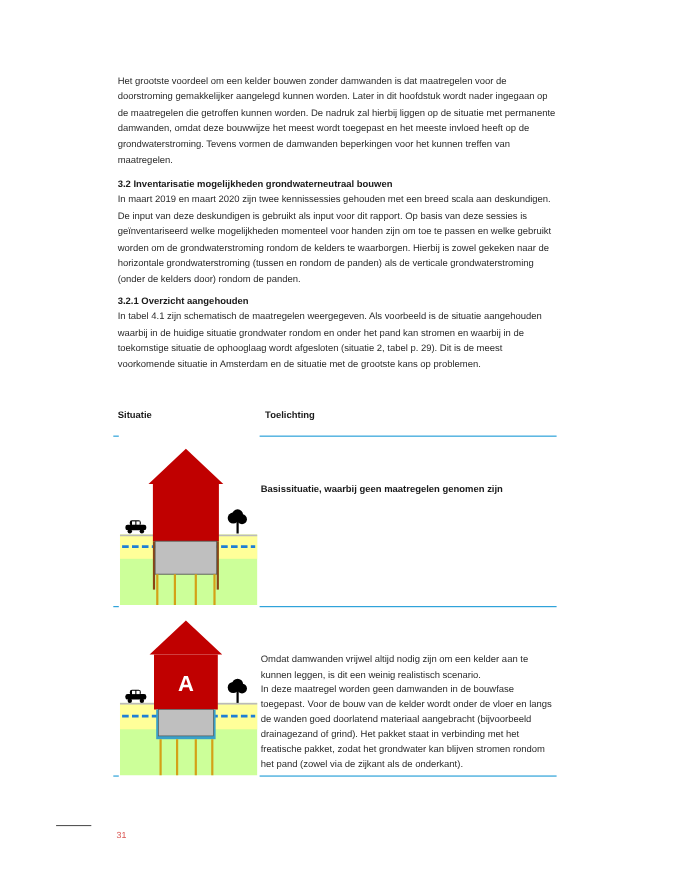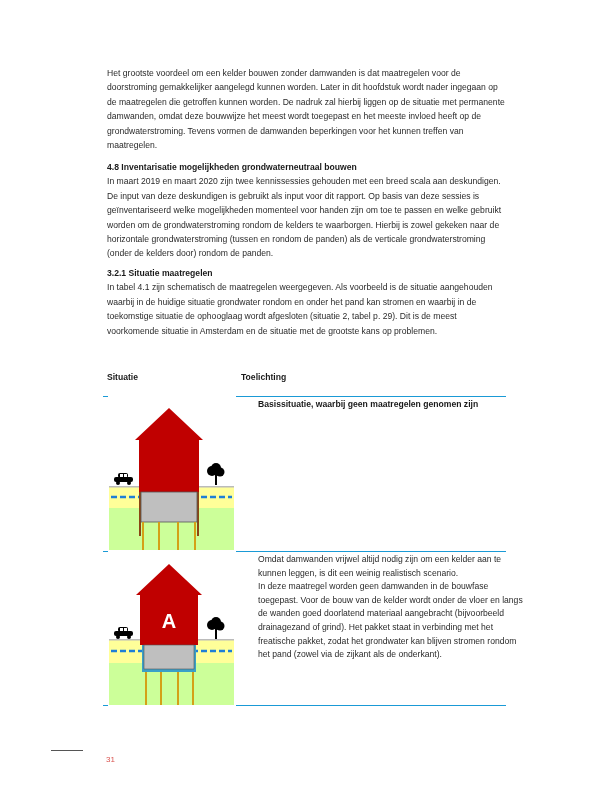--- a/index.html
+++ b/index.html
@@ -5,40 +5,40 @@
     html, body { margin: 0; padding: 0; background: #ffffff; }
     body { width: 612px; height: 792px; position: relative; overflow: hidden;
            font-family: "Liberation Sans", sans-serif; color: #2a2a2a; }
     .page { position: absolute; left: 0; top: 0; width: 612px; height: 792px; }
     .para { position: absolute; left: 107px; width: 400px; font-size: 8.6px; line-height: 14.4px; margin: 0; }
     .heading { font-weight: bold; color: #1a1a1a; }
     .caption { position: absolute; left: 107px; top: 355px; width: 400px; font-size: 8.4px; line-height: 13px; font-style: italic; color: #444; }
     .caption b { font-style: italic; color: #222; }
     .th { position: absolute; top: 372px; font-size: 8.6px; font-weight: bold; color: #1a1a1a; }
     .rule { position: absolute; height: 1px; background: #1a9ad6; }
-    .cell-text { position: absolute; left: 258px; width: 268px; font-size: 8.6px; line-height: 13.6px; }
+    .cell-text { position: absolute; left: 237px; width: 268px; font-size: 8.6px; line-height: 13.6px; margin-top: 40px; }
     .cell-text .t { font-weight: bold; color: #1a1a1a; }
     .fig { position: absolute; left: 109px; }
     .footer-line { position: absolute; left: 51px; top: 750px; width: 32px; height: 1px; background: #555; }
     .pagenum { position: absolute; left: 58px; top: 755px; font-size: 8px; color: #d9534f; margin-left: 48px; }
   </style>
 </head>
 <body>
 
 <div class="page">
 
   <p class="para" style="top:66px;">Het grootste voordeel om een kelder bouwen zonder damwanden is dat maatregelen voor de doorstroming gemakkelijker aangelegd kunnen worden. Later in dit hoofdstuk wordt nader ingegaan op de maatregelen die getroffen kunnen worden. De nadruk zal hierbij liggen op de situatie met permanente damwanden, omdat deze bouwwijze het meest wordt toegepast en het meeste invloed heeft op de grondwaterstroming. Tevens vormen de damwanden beperkingen voor het kunnen treffen van maatregelen.</p>
 
   <div class="para" style="top:160px;">
-    <div class="heading">4.8 Inventarisatie mogelijkheden grondwaterneutraal bouwen</div>
+    <div class="heading">3.2 Inventarisatie mogelijkheden grondwaterneutraal bouwen</div>
     <div>In maart 2019 en maart 2020 zijn twee kennissessies gehouden met een breed scala aan deskundigen. De input van deze deskundigen is gebruikt als input voor dit rapport. Op basis van deze sessies is geïnventariseerd welke mogelijkheden momenteel voor handen zijn om toe te passen en welke gebruikt worden om de grondwaterstroming rondom de kelders te waarborgen. Hierbij is zowel gekeken naar de horizontale grondwaterstroming (tussen en rondom de panden) als de verticale grondwaterstroming (onder de kelders door) rondom de panden.</div>
   </div>
 
   <div class="para" style="top:266px;">
-    <div class="heading">3.2.1 Situatie maatregelen</div>
+    <div class="heading">3.2.1 Overzicht aangehouden</div>
     <div>In tabel 4.1 zijn schematisch de maatregelen weergegeven. Als voorbeeld is de situatie aangehouden waarbij in de huidige situatie grondwater rondom en onder het pand kan stromen en waarbij in de toekomstige situatie de ophooglaag wordt afgesloten (situatie 2, tabel p. 29). Dit is de meest voorkomende situatie in Amsterdam en de situatie met de grootste kans op problemen.</div>
   </div>
 
 
   <div class="th" style="left:107px;">Situatie</div>
   <div class="th" style="left:241px;">Toelichting</div>
   <div class="rule" style="left:103px; top:396px; width:5px;"></div>
   <div class="rule" style="left:236px; top:396px; width:270px;"></div>
 
   <svg class="fig" style="top:398px;" width="125" height="152" viewBox="0 0 125 152">

